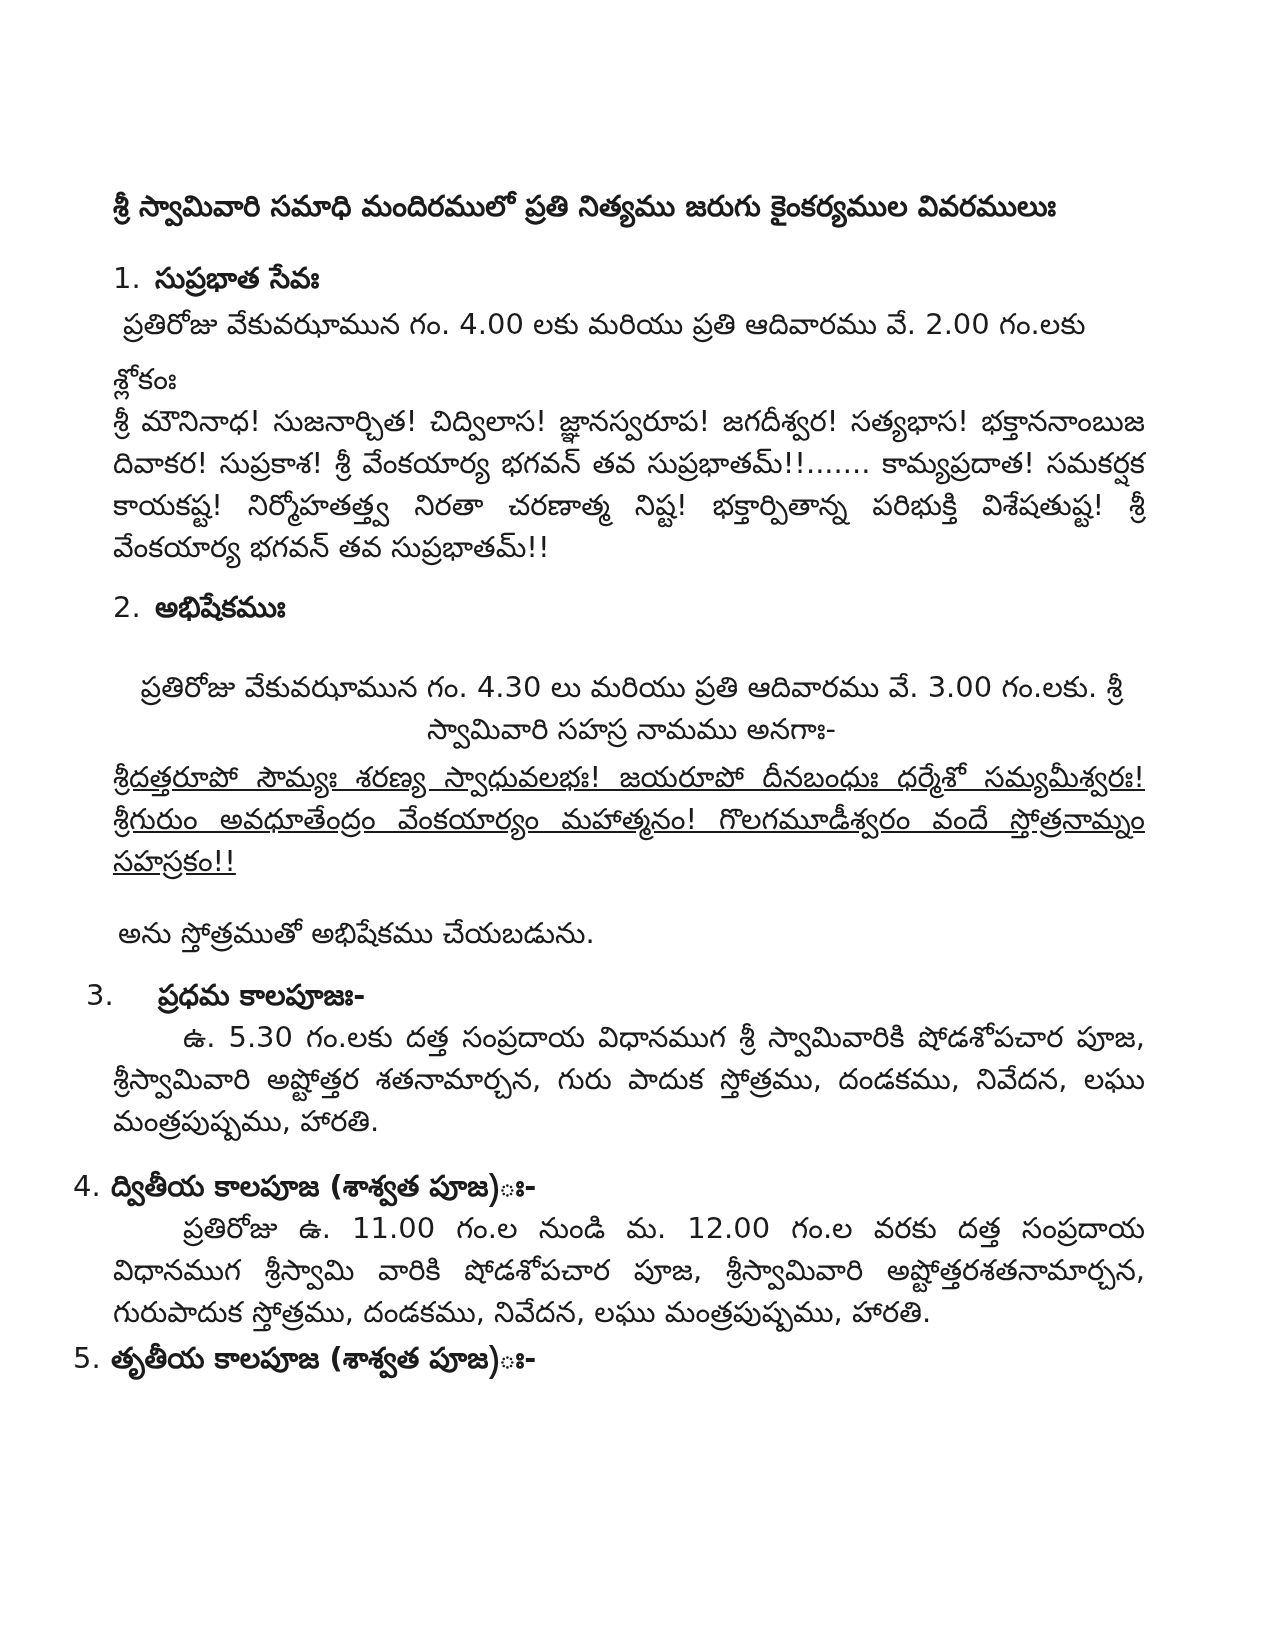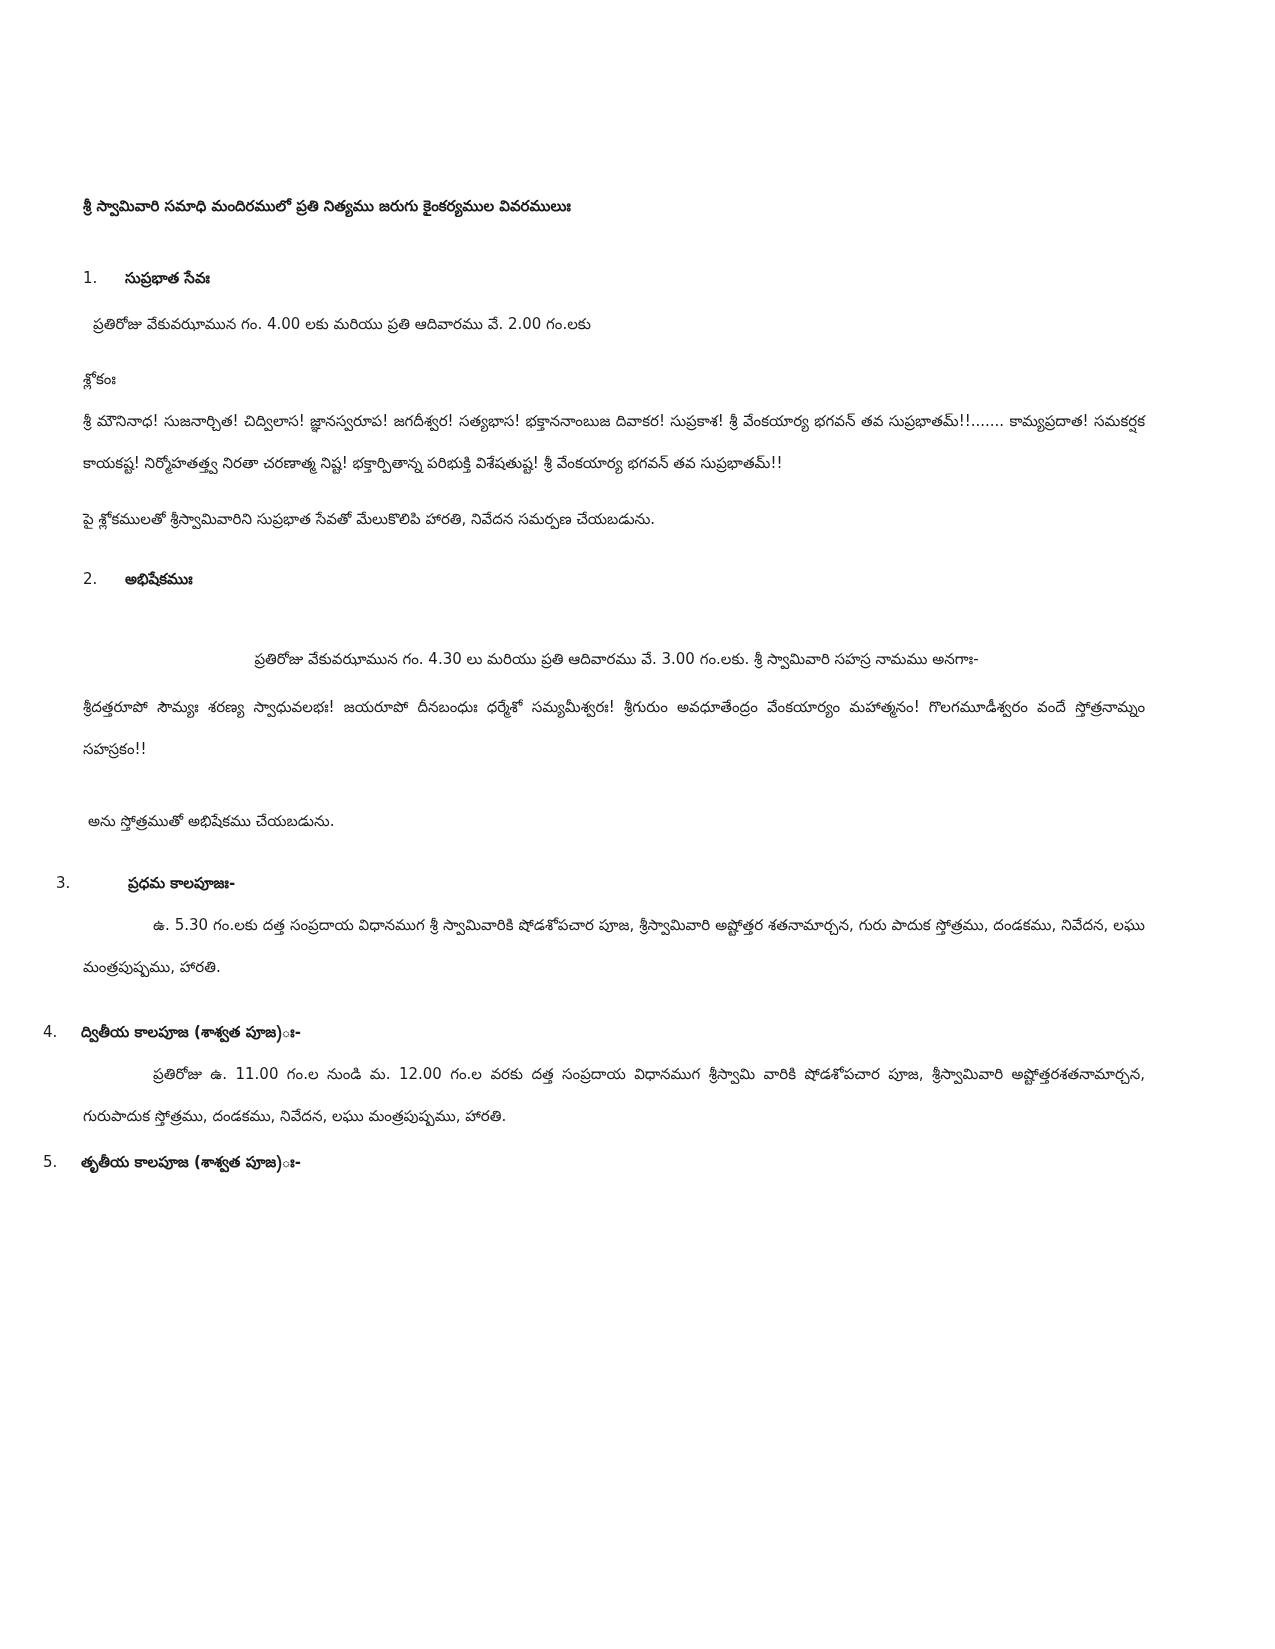--- a/index.html
+++ b/index.html
@@ -5,22 +5,22 @@
   html,body{margin:0;padding:0;background:#e8e8e8;}
   .page{
     position:relative;
     width:1275px;
     height:1649px;
     margin:0 auto;
     background:#ffffff;
     color:#1b1b1b;
     font-family:"DejaVu Sans", sans-serif;
     box-sizing:border-box;
-    padding:185px 130px 60px 83px;
-    font-size:15px;
+    padding:185px 130px 60px 113px;
+    font-size:29px;
     line-height:42px;
     overflow:hidden;
   }
   .title{
     font-weight:bold;
     margin:0 0 30px 0;
   }
   p{margin:0;}
   .sec-head{
     display:flex;
@@ -39,21 +39,21 @@
   
   .sec-c{margin-left:-40px;}
   .sec-c .num{width:38px;}
 
   .intro-1{margin-top:4px;margin-left:10px;}
   .shloka-label{margin-top:13px;font-weight:normal;}
   .shloka{margin-top:0;text-align:justify;}
   .outro-1{margin-top:14px;}
   .sec2-gap{margin-top:18px;}
   .intro-2{margin-top:38px;margin-left:5px;text-align:center;}
-  .shloka-2{margin-top:6px;text-align:justify;}
+  .shloka-2{margin-top:6px;text-align:justify;text-decoration:underline;}
   .outro-2{margin-top:30px;margin-left:5px;}
   .sec3-gap{margin-top:20px;}
   .body-indent{
     text-indent:70px;
     text-align:justify;
   }
   .sec4-gap{margin-top:23px;}
   .sec5-gap{margin-top:4px;}
 </style>
 </head>
@@ -64,21 +64,20 @@
   <p class="title">శ్రీ స్వామివారి సమాధి మందిరములో ప్రతి నిత్యము జరుగు కైంకర్యముల వివరములుః</p>
 
   <div>
     <div class="sec-head sec-a">
       <span class="num">1.</span>
       <span class="heading">సుప్రభాత సేవః</span>
     </div>
     <p class="intro-1">ప్రతిరోజు వేకువఝామున గం. 4.00 లకు మరియు ప్రతి ఆదివారము వే. 2.00 గం.లకు</p>
     <p class="shloka-label">శ్లోకంః</p>
     <p class="shloka">శ్రీ మౌనినాధ! సుజనార్చిత! చిద్విలాస! జ్ఞానస్వరూప! జగదీశ్వర! సత్యభాస! భక్తాననాంబుజ దివాకర! సుప్రకాశ! శ్రీ వేంకయార్య భగవన్ తవ సుప్రభాతమ్!!....... కామ్యప్రదాత! సమకర్షక కాయకష్ట! నిర్మోహతత్త్వ నిరతా చరణాత్మ నిష్ట! భక్తార్పితాన్న పరిభుక్తి విశేషతుష్ట! శ్రీ వేంకయార్య భగవన్ తవ సుప్రభాతమ్!!</p>
-    <p class="outro-1">పై శ్లోకములతో శ్రీస్వామివారిని సుప్రభాత సేవతో మేలుకొలిపి హారతి, నివేదన సమర్పణ చేయబడును.</p>
   </div>
 
   <div class="sec2-gap">
     <div class="sec-head sec-a">
       <span class="num">2.</span>
       <span class="heading">అభిషేకముః</span>
     </div>
     <p class="intro-2">ప్రతిరోజు వేకువఝామున గం. 4.30 లు మరియు ప్రతి ఆదివారము వే. 3.00 గం.లకు. శ్రీ స్వామివారి సహస్ర నామము అనగాః-</p>
     <p class="shloka-2">శ్రీదత్తరూపో సౌమ్యః శరణ్య స్వాధువలభః! జయరూపో దీనబంధుః ధర్మేశో సమ్యమీశ్వరః! శ్రీగురుం అవధూతేంద్రం వేంకయార్యం మహాత్మనం! గొలగమూడీశ్వరం వందే స్తోత్రనామ్నం సహస్రకం!!</p>
     <p class="outro-2">అను స్తోత్రముతో అభిషేకము చేయబడును.</p>

